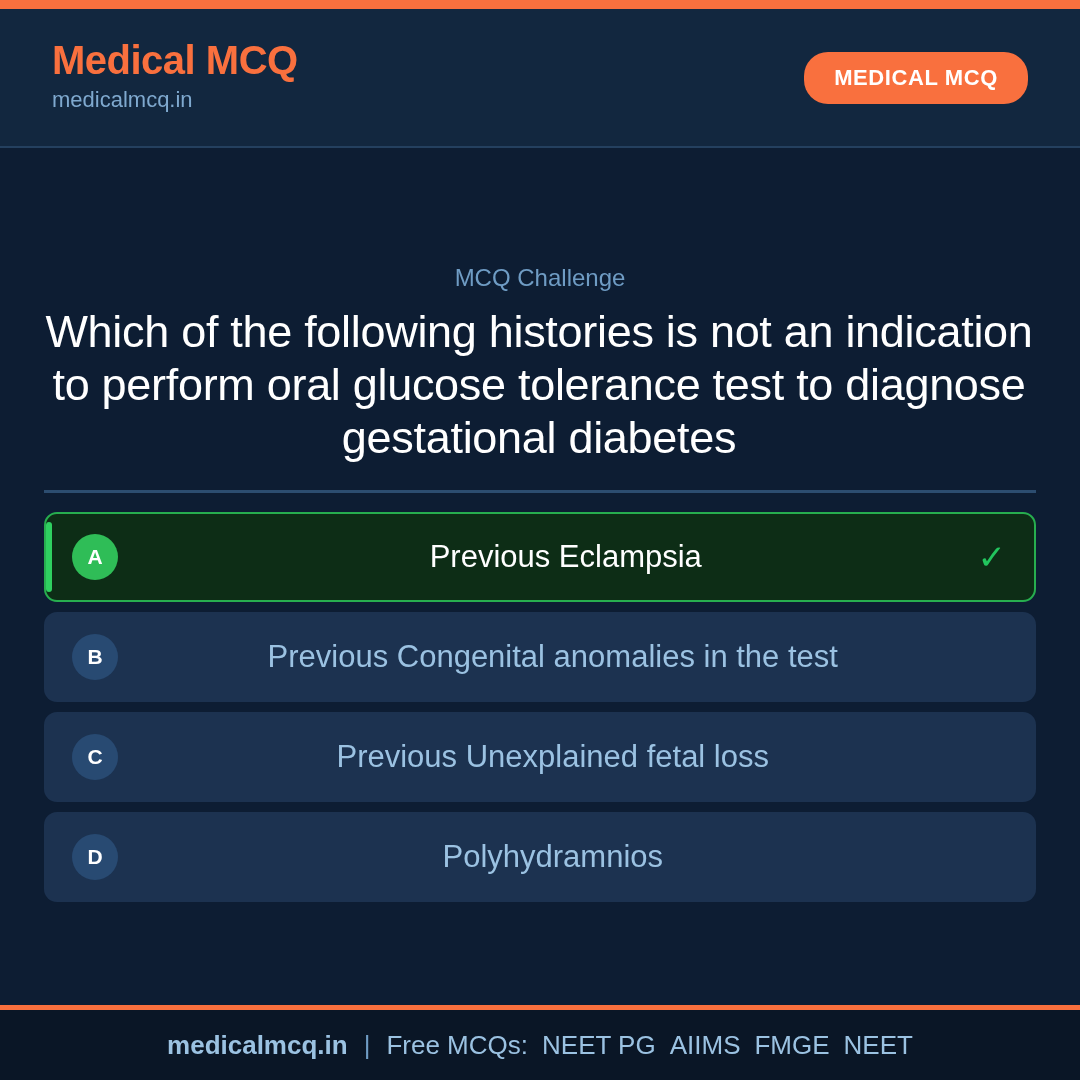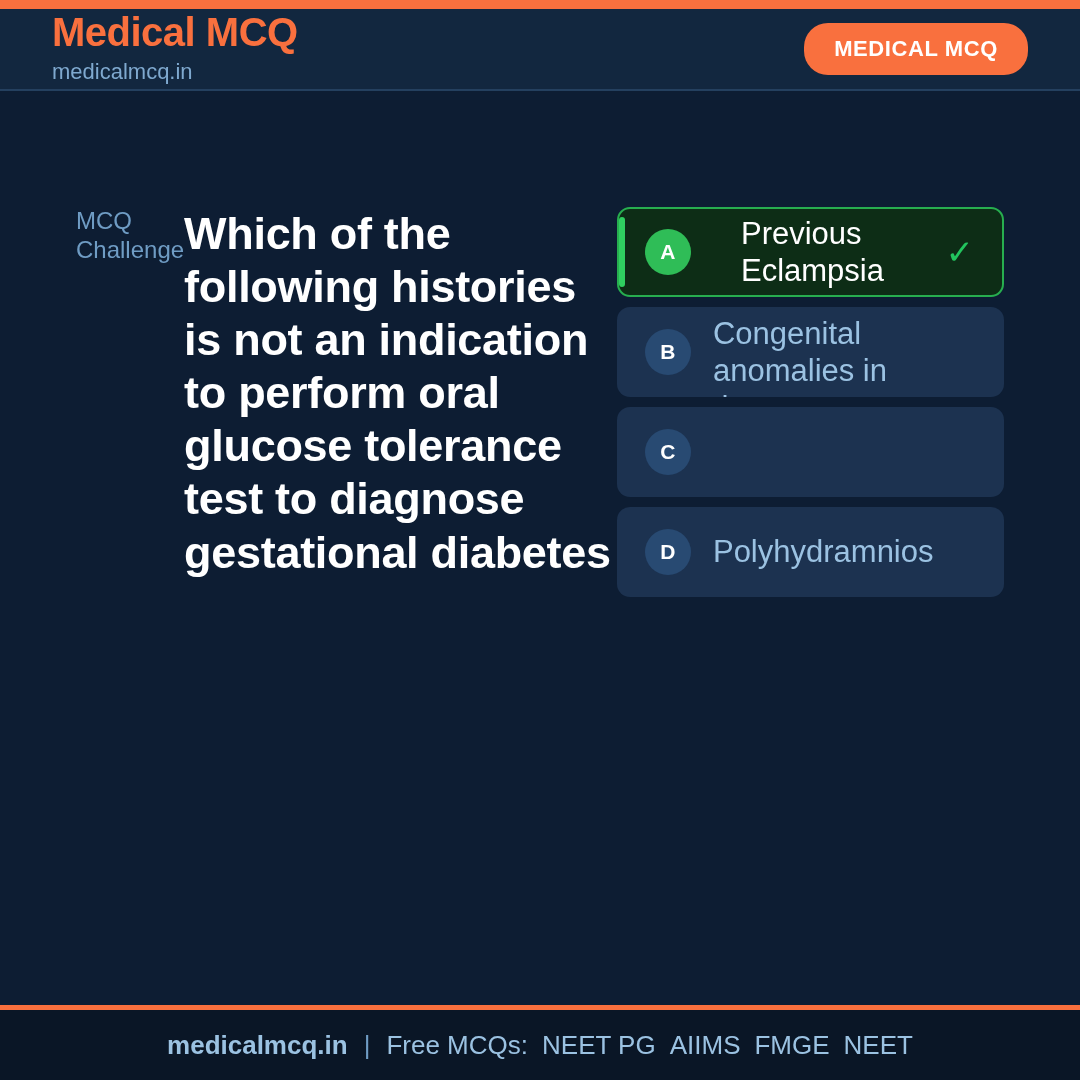--- a/index.html
+++ b/index.html
@@ -21,21 +21,21 @@
   
   .top-rule {
     height:9px;
     background:#f9703e;
     flex:0 0 auto;
   }
 
   
   .header {
     flex:0 0 auto;
-    height:82px;
+    height:139px;
     background:#12273f;
     border-bottom:2px solid #24405f;
     display:flex;
     align-items:center;
     justify-content:space-between;
     padding:0 52px;
   }
   .brand-block { display:flex; flex-direction:column; justify-content:center; }
   .brand-title {
     font-size:40px;
@@ -57,36 +57,37 @@
     font-weight:bold;
     letter-spacing:0.6px;
     padding:13px 30px;
     border-radius:24px;
     white-space:nowrap;
   }
 
   
   .main {
     flex:1 1 auto;
-    padding:0 76px;
-    display:flex;
-    flex-direction:row;
+    padding:0 44px;
+    display:flex;
+    flex-direction:column;
     padding-top:116px;
+    text-align:center;
   }
 
   .kicker {
     font-size:24px;
     color:#6f9cc4;
     line-height:1.2;
     margin-bottom:12px;
   }
 
   .question {
     font-size:45px;
-    font-weight:bold;
+    font-weight:normal;
     color:#ffffff;
     line-height:1.18;
     letter-spacing:-0.3px;
     max-width:990px;
   }
 
   .divider {
     height:3px;
     background:#2c4d70;
     margin-top:26px;
@@ -208,20 +209,21 @@
       </div>
 
       <div class="option">
         <div class="option-badge">B</div>
         <div class="option-text">Previous Congenital anomalies in the test</div>
         <div class="option-check">✓</div>
       </div>
 
       <div class="option">
         <div class="option-badge">C</div>
+        <div class="option-text">Previous Unexplained fetal loss</div>
         <div class="option-check">✓</div>
       </div>
 
       <div class="option">
         <div class="option-badge">D</div>
         <div class="option-text">Polyhydramnios</div>
         <div class="option-check">✓</div>
       </div>
 
     </div>

